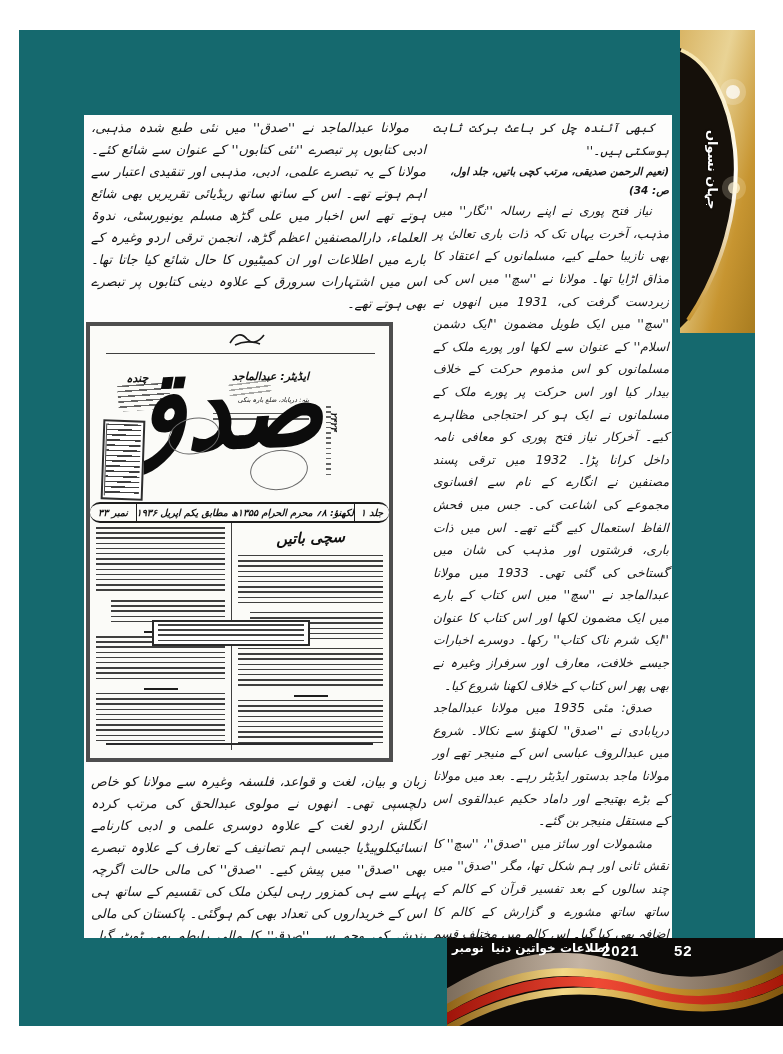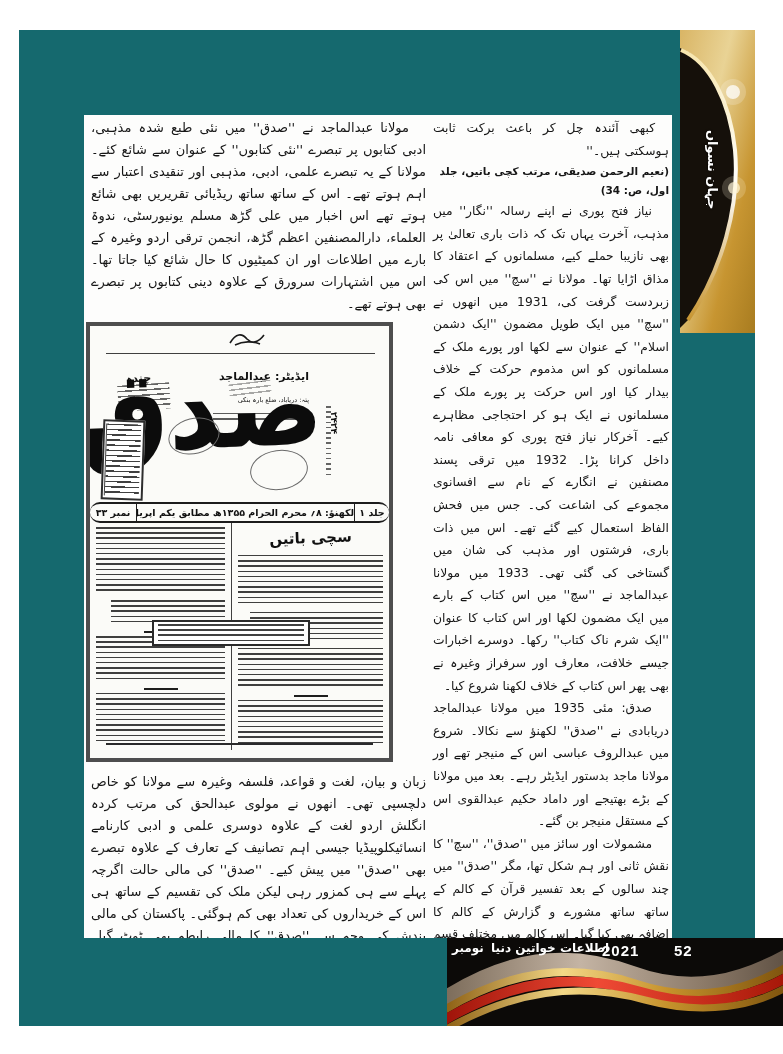--- a/index.html
+++ b/index.html
@@ -2,21 +2,21 @@
 <html lang="ur"><head>
 <meta charset="utf-8">
 <style>
   html,body{margin:0;padding:0;background:#ffffff;}
   .page{position:relative;width:783px;height:1054px;background:#ffffff;overflow:hidden;
         font-family:"DejaVu Sans",sans-serif;}
   .teal-board{position:absolute;left:19px;top:30px;width:736px;height:996px;background:#15696e;}
   
   .content{position:absolute;left:84px;top:115px;width:588px;height:823px;background:#fdfdfc;
            direction:rtl;display:flex;gap:7px;padding:2px 3px;box-sizing:border-box;overflow:hidden;}
-  .col{color:#161616;text-align:justify;}
+  .col{color:#161616;text-align:justify;font-style:italic;}
   .col-right{width:236px;flex:none;font-size:12.3px;line-height:22.6px;}
   .col-left{width:335px;flex:none;font-size:13px;line-height:22px;}
   .col p{margin:0;}
   .indent{text-indent:17px;}
   .rc-quote{text-indent:14px;}
   .rc-cite{font-size:10.5px;font-weight:bold;line-height:19px;margin:1px 14px 3px 0;text-align:right;}
   
   .np{position:relative;width:299px;height:432px;border:4px solid #4e4e4e;background:#fbfbf8;
       margin:7px 33px 9px 0;direction:rtl;overflow:hidden;color:#111;}
   .np-masthead{position:relative;height:176px;}

